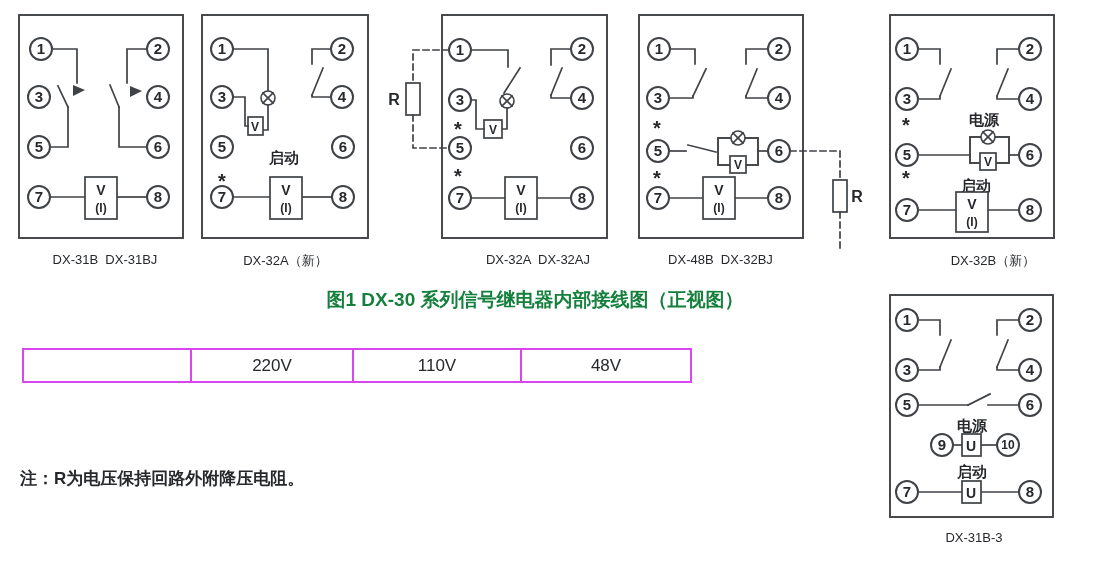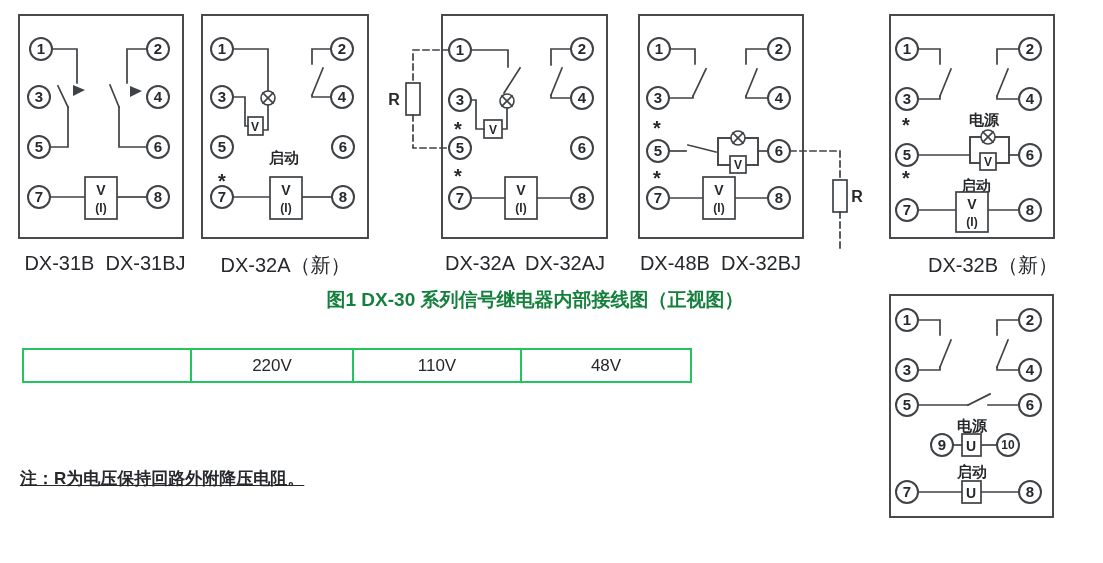--- a/index.html
+++ b/index.html
@@ -16,25 +16,25 @@
   .arrowhead{fill:#3f4246;stroke:none;}
   text{fill:#26282b;}
   text.tnum{font:bold 15px "Liberation Sans",sans-serif;text-anchor:middle;}
   text.tnum10{font:bold 12px "Liberation Sans",sans-serif;text-anchor:middle;}
   text.sym{font:bold 14px "Liberation Sans",sans-serif;text-anchor:middle;}
   text.symsm{font:bold 12px "Liberation Sans",sans-serif;text-anchor:middle;}
   text.cn{font:600 15px "Liberation Sans",sans-serif;text-anchor:middle;}
   text.star{font:bold 20px "Liberation Sans",sans-serif;text-anchor:middle;}
   text.rlab{font:600 16px "Liberation Sans",sans-serif;text-anchor:middle;}
   
-  .dlabel{position:absolute;font-size:20px;text-align:center;white-space:pre;color:#26282b;}
+  .dlabel{position:absolute;font-size:13px;text-align:center;white-space:pre;color:#26282b;}
   .caption{position:absolute;font-size:19px;font-weight:700;text-align:center;color:#15803d;}
-  .note{position:absolute;font-size:17px;font-weight:700;color:#26282b;text-decoration:underline;}
+  .note{position:absolute;font-size:17px;font-weight:700;color:#26282b;}
   table.res{position:absolute;border-collapse:collapse;table-layout:fixed;}
-  table.res td{border:2px solid #22c55e;text-align:center;font-size:17px;height:31px;padding:0;color:#26282b;}
+  table.res td{border:2px solid #d946ef;text-align:center;font-size:17px;height:31px;padding:0;color:#26282b;}
 </style>
 </head>
 <body>
 
 <div class="page">
 
   <svg style="left:15px;top:10px" width="180" height="240" viewBox="15 10 180 240">
     <rect class="frame" x="19" y="15" width="164" height="223"></rect>
     <g>
       <polyline class="wire" points="52,49 77,49 77,83"></polyline>
@@ -424,23 +424,24 @@
         <text class="tnum" x="907" y="497">7</text>
       </g>
     <g>
         <circle class="term" cx="1030" cy="492" r="11"></circle>
         <text class="tnum" x="1030" y="497">8</text>
       </g>
   </svg>
 
   <div class="dlabel" style="left:15px;top:252px;width:180px">DX-31B  DX-31BJ</div>
   <div class="dlabel" style="left:198px;top:252px;width:175px">DX-32A（新）</div>
-  <div class="dlabel" style="left:430px;top:252px;width:190px">DX-32A  DX-32AJ</div>
+  <div class="dlabel" style="left:443px;top:252px;width:190px">DX-32A  DX-32AJ</div>
   <div class="dlabel" style="left:628px;top:252px;width:185px">DX-48B  DX-32BJ</div>
   <div class="dlabel" style="left:904px;top:252px;width:178px">DX-32B（新）</div>
+  <div class="dlabel" style="left:885px;top:530px;width:178px">DX-31B-3</div>
 
   <div class="caption" style="left:270px;top:287px;width:530px">图1 DX-30 系列信号继电器内部接线图（正视图）</div>
 
   <table class="res" style="left:22px;top:348px;width:668px">
     <colgroup>
         <col style="width:168px">
         <col style="width:162px">
         <col style="width:168px">
         <col style="width:170px">
       </colgroup>

